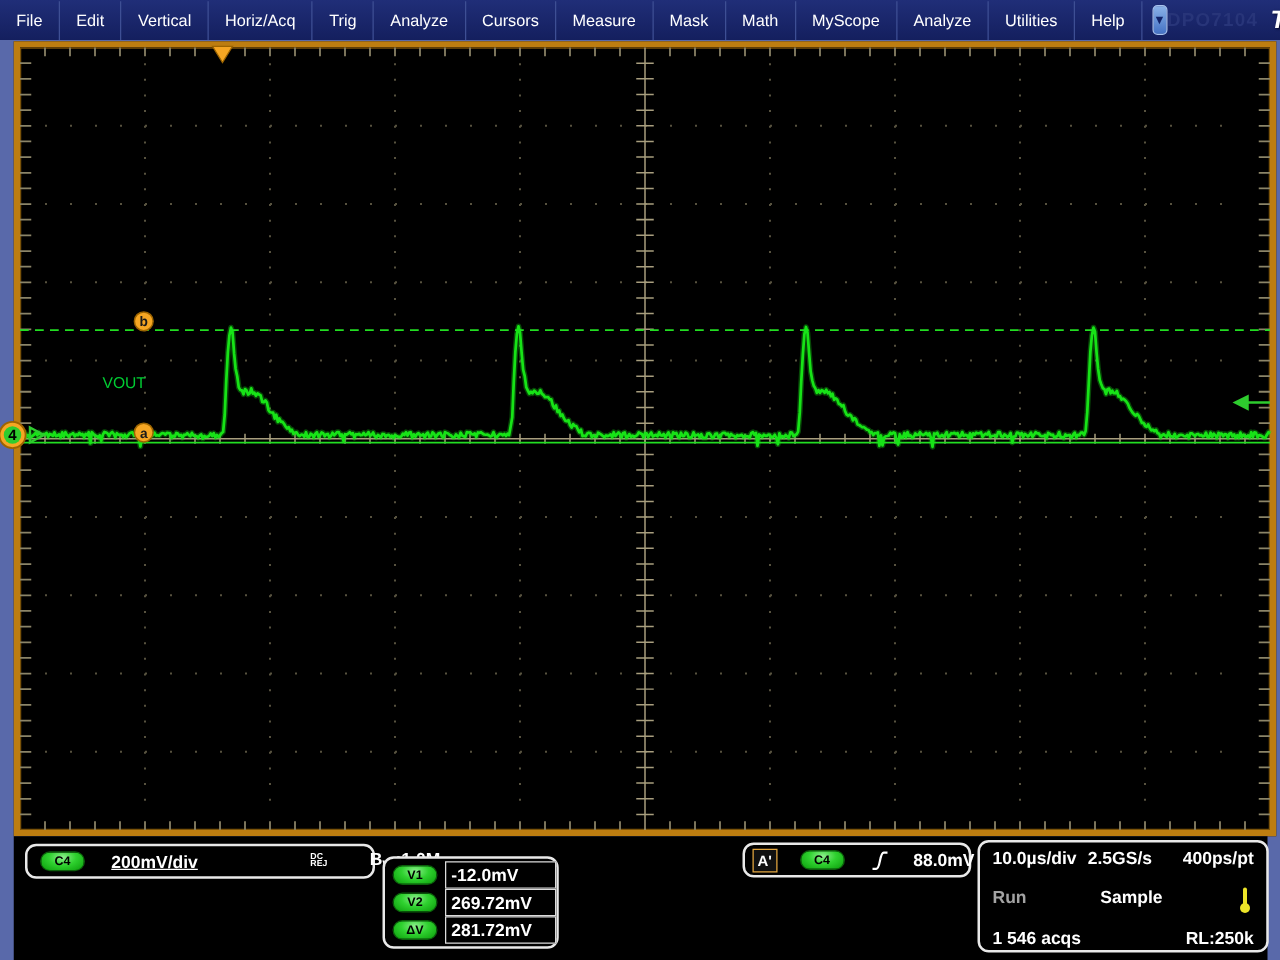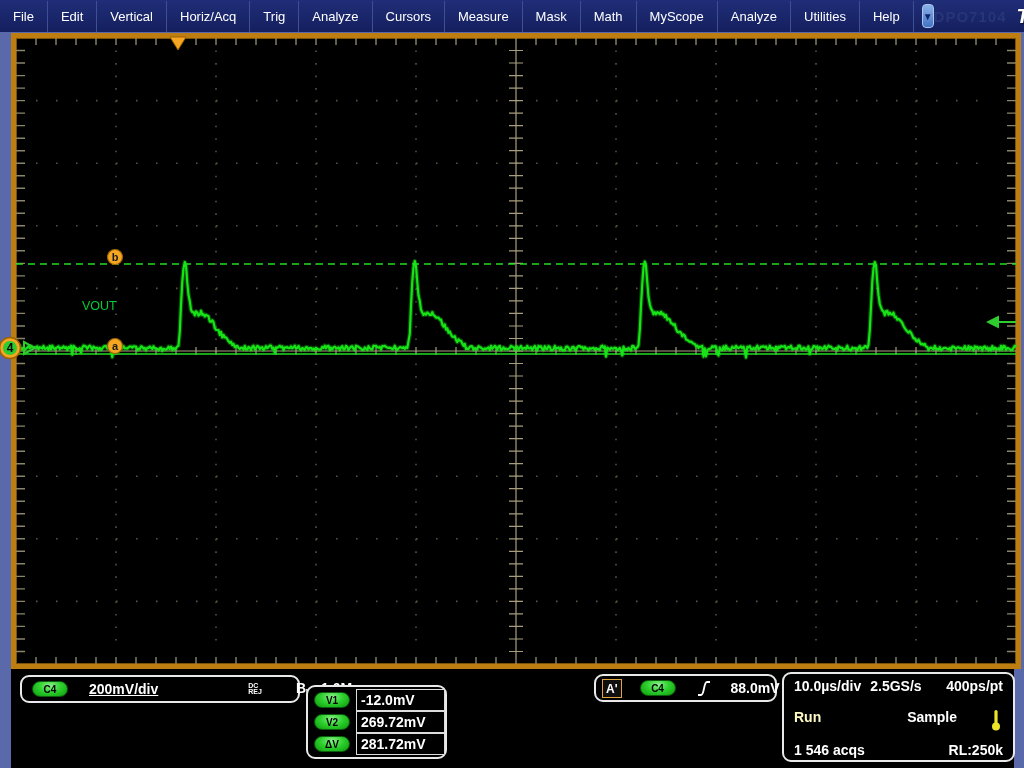--- a/index.html
+++ b/index.html
@@ -78,22 +78,22 @@
   }
   .trig-readout .pill{ margin-left:6px; }
   .slope-icon{ margin-left:8px; flex:none; display:flex; }
   .trig-level{ margin-left:7px; }
 
   .horiz-readout{ left:771px; top:3px; width:233px; height:90px;
     padding:4px 10px 0 10px; display:flex; flex-direction:column; }
   .hrow{ display:flex; align-items:flex-start; height:21px; }
   .hrate{ margin-left:9px; }
   .hres{ margin-left:auto; }
-  .run-state{ color:#fef9c3; }
-  .hmode{ margin-left:86px; }
+  .run-state{ color:#a3a3a3; }
+  .hmode{ margin-left:59px; }
   .thermo{ margin-left:auto; margin-right:2px; display:flex; }
   .hrl{ margin-left:auto; }
 </style>
 </head>
 <body>
 
 <div class="menubar">
   <div id="menu-items" style="display:flex;">
       <div class="menu-item">File</div>
       <div class="menu-item">Edit</div>

